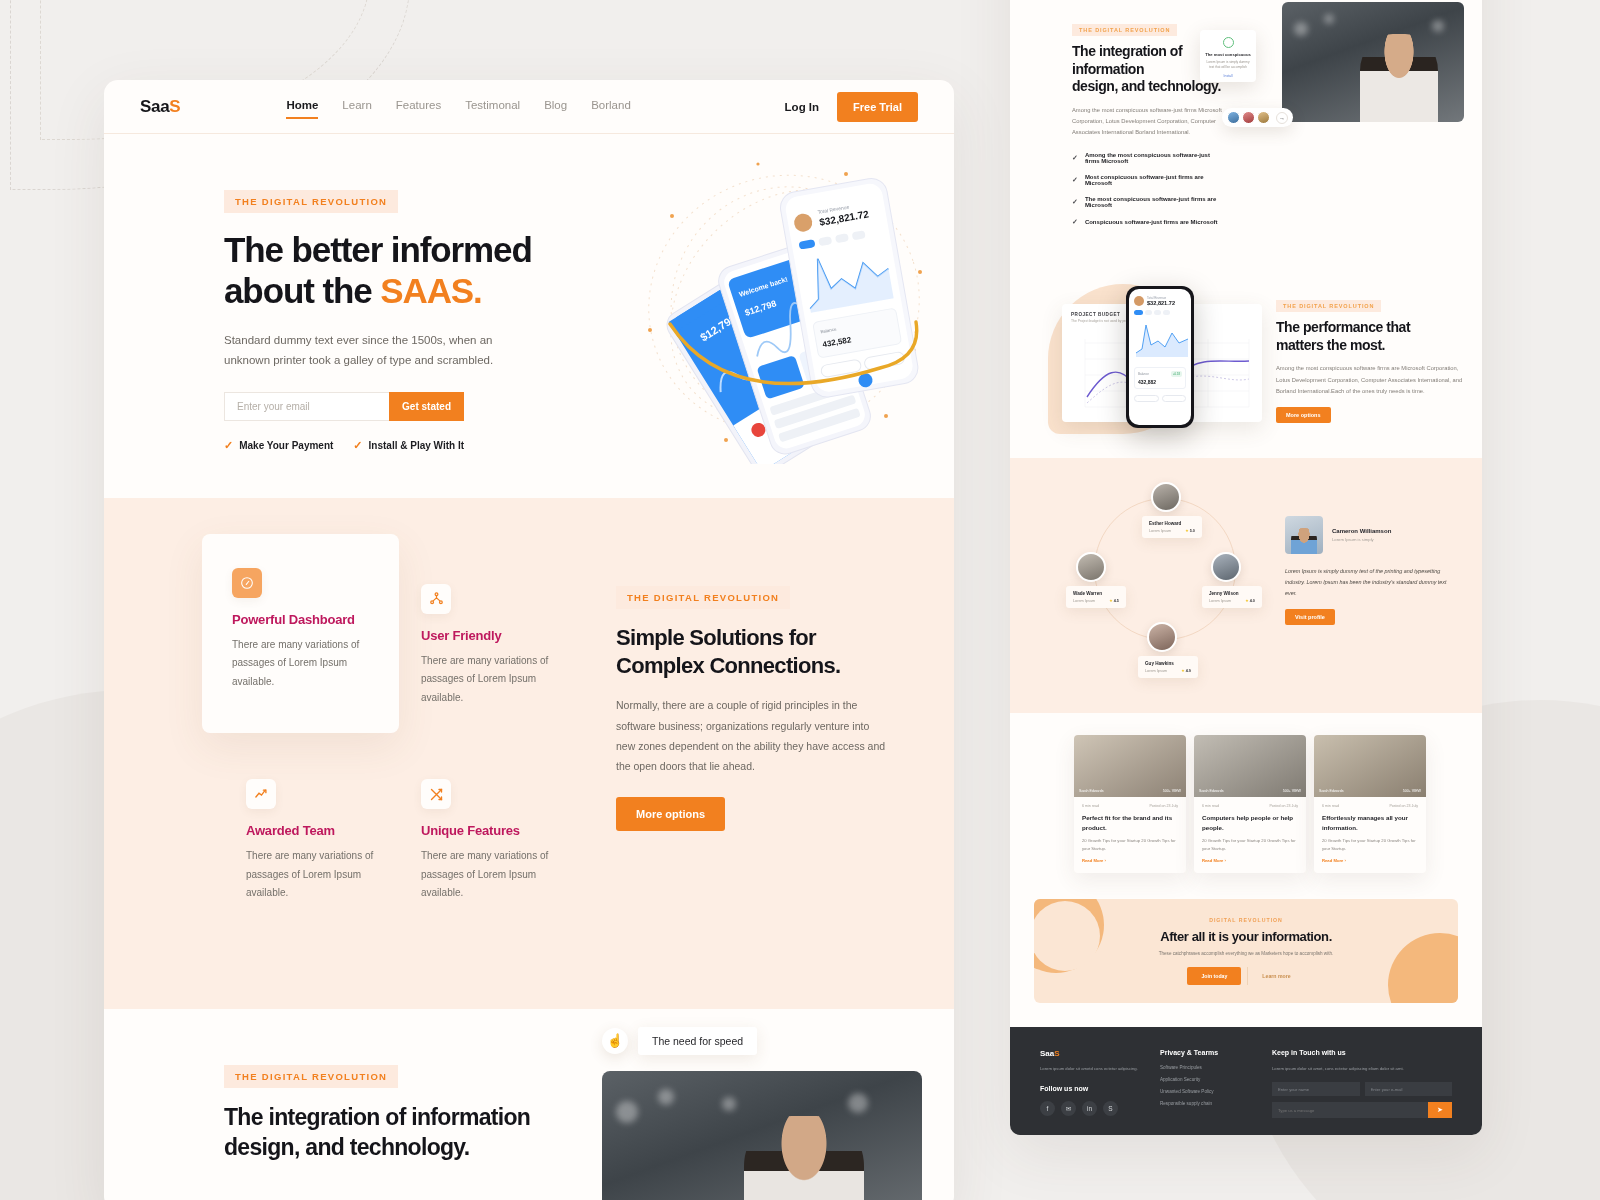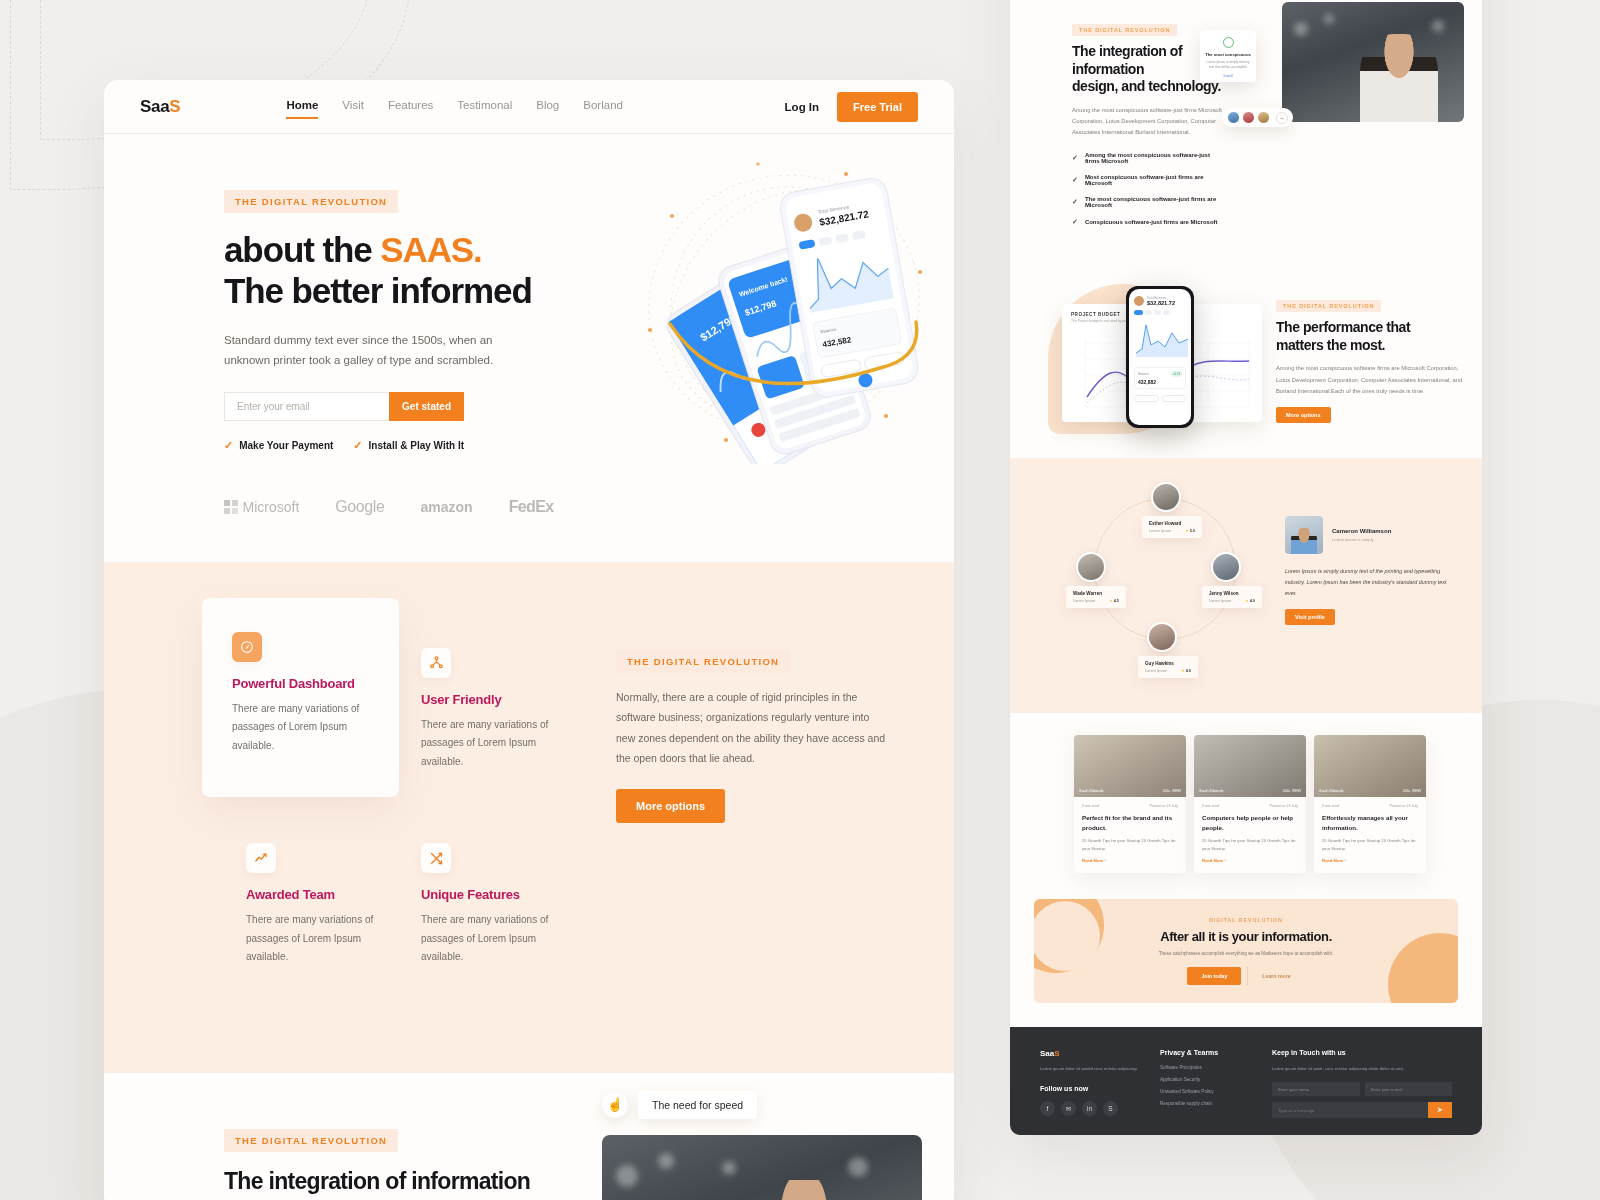--- a/index.html
+++ b/index.html
@@ -313,38 +313,38 @@
   <div class="bg-circle-right"></div>
   <div class="bg-dots"></div>
   <div class="bg-dots2"></div>
 
   <div class="page-left">
 
     <div class="nav">
       <div class="logo"><span>Saa</span><span class="s2">S</span></div>
       <div class="nav-links">
         <div class="nav-link active">Home</div>
-        <div class="nav-link">Visit</div>
+        <div class="nav-link">Learn</div>
         <div class="nav-link">Features</div>
         <div class="nav-link">Testimonal</div>
         <div class="nav-link">Blog</div>
         <div class="nav-link">Borland</div>
       </div>
       <div class="nav-right">
         <div class="login">Log In</div>
         <button class="btn-orange">Free Trial</button>
       </div>
     </div>
 
     <div class="hero">
       <div class="hero-left">
         <div class="pill">THE DIGITAL REVOLUTION</div>
         <div class="h1">
+          <div>The better informed</div>
           <div><span>about the </span><span class="accent">SAAS.</span></div>
-          <div>The better informed</div>
         </div>
         <div class="hero-sub">Standard dummy text ever since the 1500s, when an unknown printer took a galley of type and scrambled.</div>
         <div class="email-row">
           <input class="email-input" placeholder="Enter your email" style="">
           <button class="btn-get">Get stated</button>
         </div>
         <div class="checks">
           <div class="check">
               <span class="tick">✓</span>
               <span>Make Your Payment</span>
@@ -417,34 +417,20 @@
             <text x="182" y="188" font-size="8" font-weight="bold" fill="#16181d" font-family="Liberation Sans">432,582</text>
             <rect x="176" y="206" width="40" height="12" rx="6" fill="#fff" stroke="#e6e9ef"></rect>
             <rect x="220" y="206" width="40" height="12" rx="6" fill="#fff" stroke="#e6e9ef"></rect>
             <circle cx="218" cy="228" r="7" fill="#2f8df5"></circle>
           </g>
           <path d="M36 170 q60 90 210 44 q42 -10 36 -46" fill="none" stroke="#e9a827" stroke-width="3.4" stroke-linecap="round"></path>
         </svg>
       </div>
     </div>
 
-    <div class="brands">
-      <div class="brand">
-        <span class="ms-grid">
-            <i></i>
-            <i></i>
-            <i></i>
-            <i></i>
-          </span>
-        <span>Microsoft</span>
-      </div>
-      <div class="brand brand-google">Google</div>
-      <div class="brand brand-amazon">amazon</div>
-      <div class="brand brand-fedex">FedEx</div>
-    </div>
 
     <div class="features">
       <div class="feat-wrap">
         <div class="feat-grid">
           <div class="feat-card raised">
             <div class="feat-icon filled">
               <svg width="16" height="16" viewBox="0 0 24 24" fill="none" stroke="#fff" stroke-width="1.6">
                   <circle cx="12" cy="12" r="8"></circle>
                   <path d="M15 9l-4 5"></path>
                   <circle cx="11" cy="14" r="1" fill="#fff" stroke="none"></circle>
@@ -482,20 +468,24 @@
                   <path d="M16 4h4v4M16 20h4v-4"></path>
                 </svg>
             </div>
             <div class="feat-title">Unique Features</div>
             <div class="feat-desc">There are many variations of passages of Lorem Ipsum available.</div>
           </div>
         </div>
 
         <div class="feat-right">
           <div class="pill">THE DIGITAL REVOLUTION</div>
+          <div class="h2">
+            <div>Simple Solutions for</div>
+            <div>Complex Connections.</div>
+          </div>
           <div class="p-body">Normally, there are a couple of rigid principles in the software business; organizations regularly venture into new zones dependent on the ability they have access and the open doors that lie ahead.</div>
           <button class="btn-more">More options</button>
         </div>
       </div>
     </div>
 
     <div class="integration">
       <div class="intg-left">
         <div class="pill">THE DIGITAL REVOLUTION</div>
         <div class="h2" style="font-size:23px">

